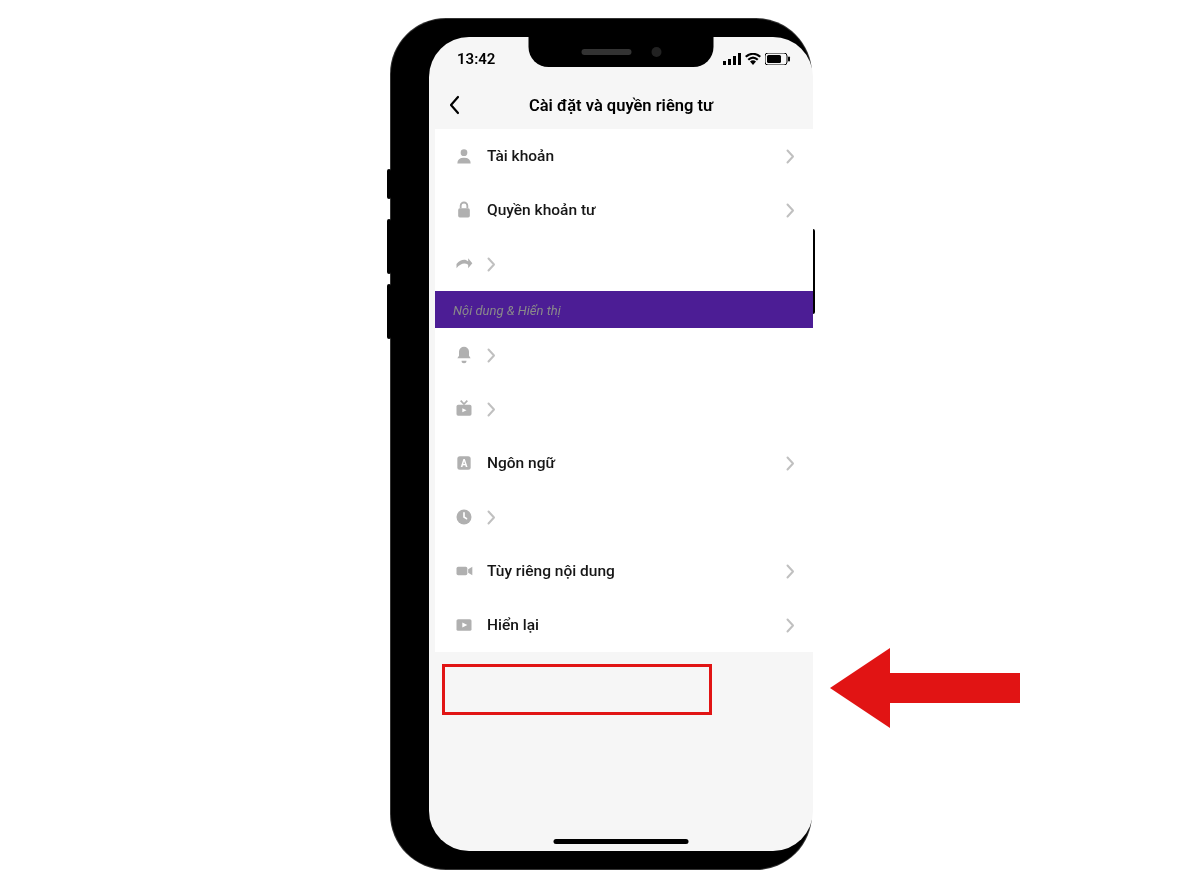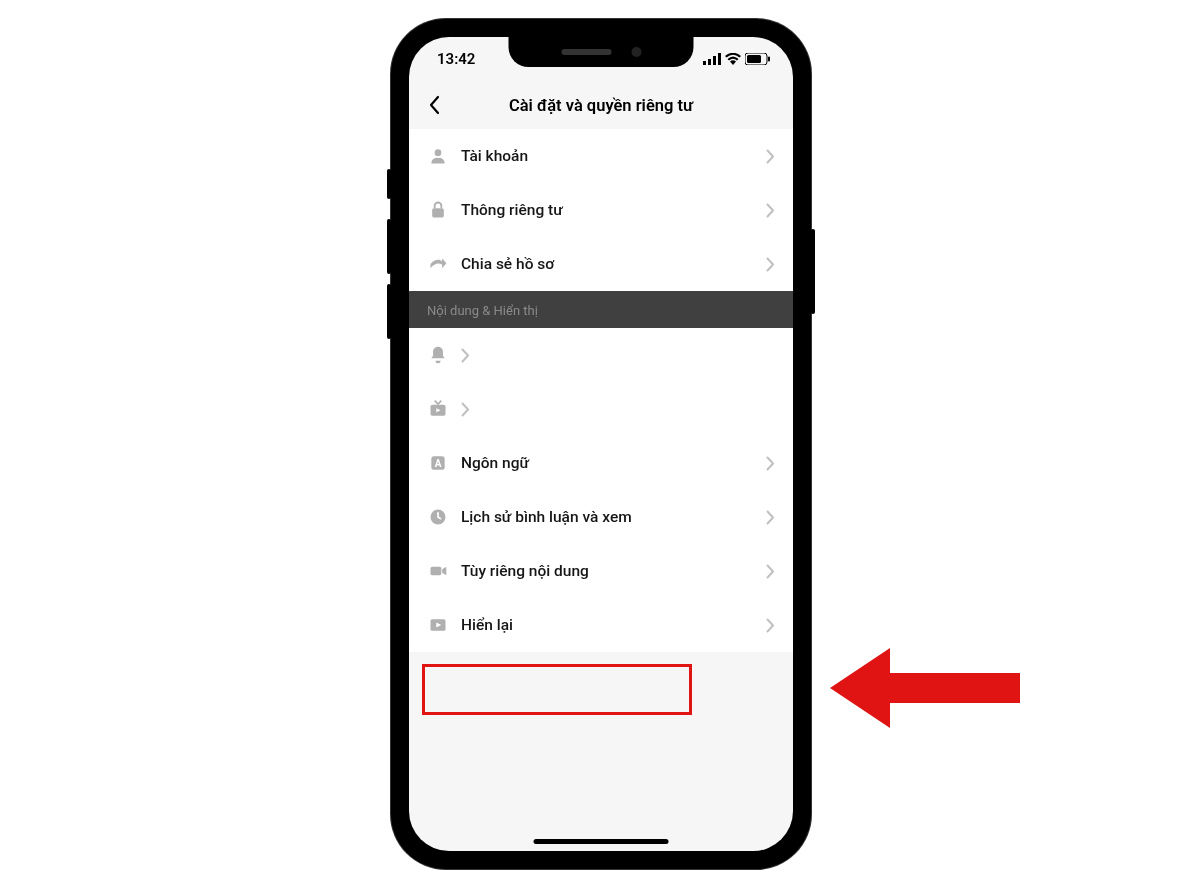--- a/index.html
+++ b/index.html
@@ -22,20 +22,21 @@
       position: relative;
       box-shadow: 0 0 0 1px #333;
     }
     .phone-screen {
       width: 100%;
       height: 100%;
       background: #f6f6f6;
       border-radius: 40px;
       overflow: hidden;
       position: relative;
+      margin-left: 20px;
     }
     
     .side-btn { position: absolute; background: #000; border-radius: 2px; }
     .side-btn.left1 { left: -4px; top: 150px; width: 4px; height: 30px; }
     .side-btn.left2 { left: -4px; top: 200px; width: 4px; height: 55px; }
     .side-btn.left3 { left: -4px; top: 265px; width: 4px; height: 55px; }
     .side-btn.right { right: -4px; top: 210px; width: 4px; height: 85px; }
     
     .notch {
       position: absolute;
@@ -80,38 +81,39 @@
     .header-title {
       position: absolute;
       left: 0; right: 0;
       text-align: center;
       font-size: 16.5px;
       font-weight: 600;
       color: #000;
       pointer-events: none;
     }
     
-    .content { height: calc(100% - 92px); overflow: hidden; }
+    .content { height: calc(100% - 92px); overflow: hidden; padding-left: 6px; }
     .settings-group { background: #fff; }
     .settings-row {
       display: flex;
       align-items: center;
       padding: 16px 18px;
       cursor: pointer;
       position: relative;
     }
     .row-icon { width: 22px; height: 22px; display: flex; align-items: center; justify-content: center; margin-right: 12px; flex-shrink: 0; }
     .row-icon svg { width: 20px; height: 20px; }
     .row-label { font-size: 15.5px; font-weight: 500; color: #161616; flex: 1; }
     .row-chevron { color: #c0c0c0; display: flex; align-items: center; }
     .section-header {
       padding: 12px 18px 10px 18px;
       font-size: 13px;
       color: #8a8a8a;
-      background: #404040;
+      background: #4c1d95;
+      font-style: italic;
     }
     
     .highlight-box {
       position: absolute;
       border: 3px solid #e11414;
       pointer-events: none;
     }
     
     .home-indicator {
       position: absolute;
@@ -192,38 +194,37 @@
             </span>
         </div>
 
         <div class="settings-row">
           <span class="row-icon">
               <svg viewBox="0 0 24 24" fill="#b0b0b0">
                 <rect x="5" y="10" width="14" height="11" rx="2"></rect>
                 <path d="M8 10 V7 a4 4 0 0 1 8 0 V10" fill="none" stroke="#b0b0b0" stroke-width="2.2"></path>
               </svg>
             </span>
-          <span class="row-label">Thông riêng tư</span>
+          <span class="row-label">Quyền khoản tư</span>
           <span class="row-chevron">
               <svg width="9" height="15" viewBox="0 0 9 15">
                 <path d="M1.5 1.5 L7 7.5 L1.5 13.5" stroke="#c0c0c0" stroke-width="2" fill="none" stroke-linecap="round" stroke-linejoin="round"></path>
               </svg>
             </span>
         </div>
 
 
 
 
         <div class="settings-row">
           <span class="row-icon">
               <svg viewBox="0 0 24 24" fill="#b0b0b0">
                 <path d="M3 12 C8 6 14 6 17 9 L17 5 L22 11 L17 17 L17 13 C13 10 8 11 3 17 Z"></path>
               </svg>
             </span>
-          <span class="row-label">Chia sẻ hồ sơ</span>
           <span class="row-chevron">
               <svg width="9" height="15" viewBox="0 0 9 15">
                 <path d="M1.5 1.5 L7 7.5 L1.5 13.5" stroke="#c0c0c0" stroke-width="2" fill="none" stroke-linecap="round" stroke-linejoin="round"></path>
               </svg>
             </span>
         </div>
       </div>
 
       <div class="section-header">Nội dung &amp; Hiển thị</div>
 
@@ -273,21 +274,20 @@
             </span>
         </div>
 
         <div class="settings-row">
           <span class="row-icon">
               <svg viewBox="0 0 24 24" fill="#b0b0b0">
                 <circle cx="12" cy="12" r="9"></circle>
                 <path d="M12 7 V12 L15 14" stroke="#fff" stroke-width="2" fill="none" stroke-linecap="round"></path>
               </svg>
             </span>
-          <span class="row-label">Lịch sử bình luận và xem</span>
           <span class="row-chevron">
               <svg width="9" height="15" viewBox="0 0 9 15">
                 <path d="M1.5 1.5 L7 7.5 L1.5 13.5" stroke="#c0c0c0" stroke-width="2" fill="none" stroke-linecap="round" stroke-linejoin="round"></path>
               </svg>
             </span>
         </div>
 
         <div class="settings-row">
           <span class="row-icon">
               <svg viewBox="0 0 24 24" fill="#b0b0b0">

